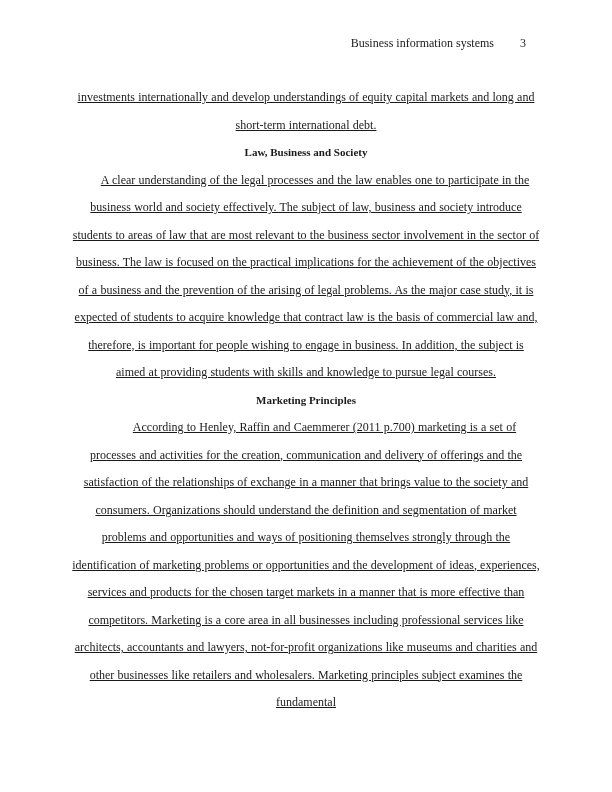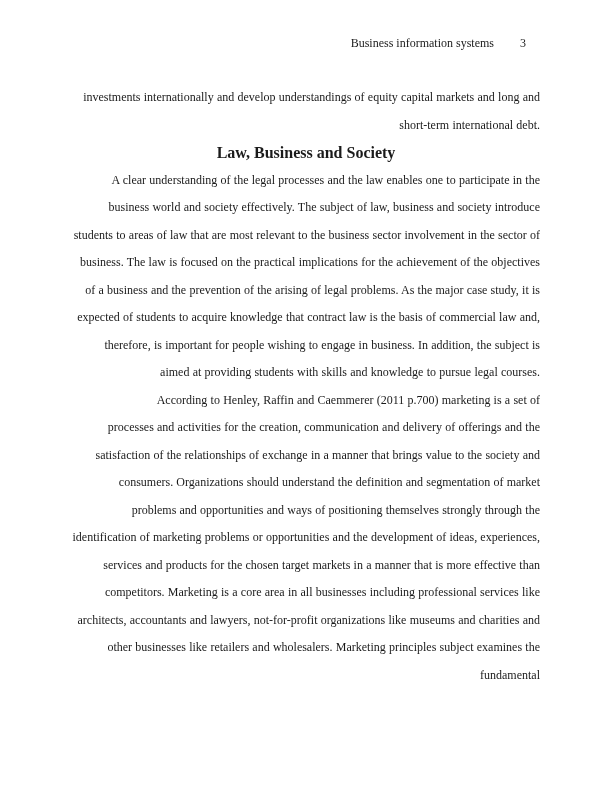--- a/index.html
+++ b/index.html
@@ -27,30 +27,31 @@
     gap: 26px;
     line-height: 14px;
     padding-right: 14px;
   }
   .doc-content {
     margin-top: 34px;
     line-height: 27.5px;
   }
   .para {
     margin: 0;
-    text-align: right;
+    text-align: center;
     word-spacing: 0.02em;
+    text-decoration: underline;
   }
   .indent-sm { text-indent: 18px; }
   .indent-lg { text-indent: 37px; }
   .section-heading {
     margin: 0;
     font-weight: bold;
     text-align: center;
-    font-size: 16px;
+    font-size: 11px;
     line-height: 27.5px;
   }
 </style>
 </head>
 <body>
 
 <div class="page">
 
   <div class="page-header">
     <span>Business information systems</span>
@@ -58,18 +59,19 @@
   </div>
 
   <div class="doc-content">
 
     <p class="para">investments internationally and develop understandings of equity capital markets and long and short-term international debt.</p>
 
     <h2 class="section-heading">Law, Business and Society</h2>
 
     <p class="para indent-sm">A clear understanding of the legal processes and the law enables one to participate in the business world and society effectively. The subject of law, business and society introduce students to areas of law that are most relevant to the business sector involvement in the sector of business. The law is focused on the practical implications for the achievement of the objectives of a business and the prevention of the arising of legal problems. As the major case study, it is expected of students to acquire knowledge that contract law is the basis of commercial law and, therefore, is important for people wishing to engage in business. In addition, the subject is aimed at providing students with skills and knowledge to pursue legal courses.</p>
 
+    <h2 class="section-heading">Marketing Principles</h2>
 
     <p class="para indent-lg">According to Henley, Raffin and Caemmerer (2011 p.700) marketing is a set of processes and activities for the creation, communication and delivery of offerings and the satisfaction of the relationships of exchange in a manner that brings value to the society and consumers. Organizations should understand the definition and segmentation of market problems and opportunities and ways of positioning themselves strongly through the identification of marketing problems or opportunities and the development of ideas, experiences, services and products for the chosen target markets in a manner that is more effective than competitors. Marketing is a core area in all businesses including professional services like architects, accountants and lawyers, not-for-profit organizations like museums and charities and other businesses like retailers and wholesalers. Marketing principles subject examines the fundamental</p>
 
   </div>
 
 </div>
 
 </body></html>

